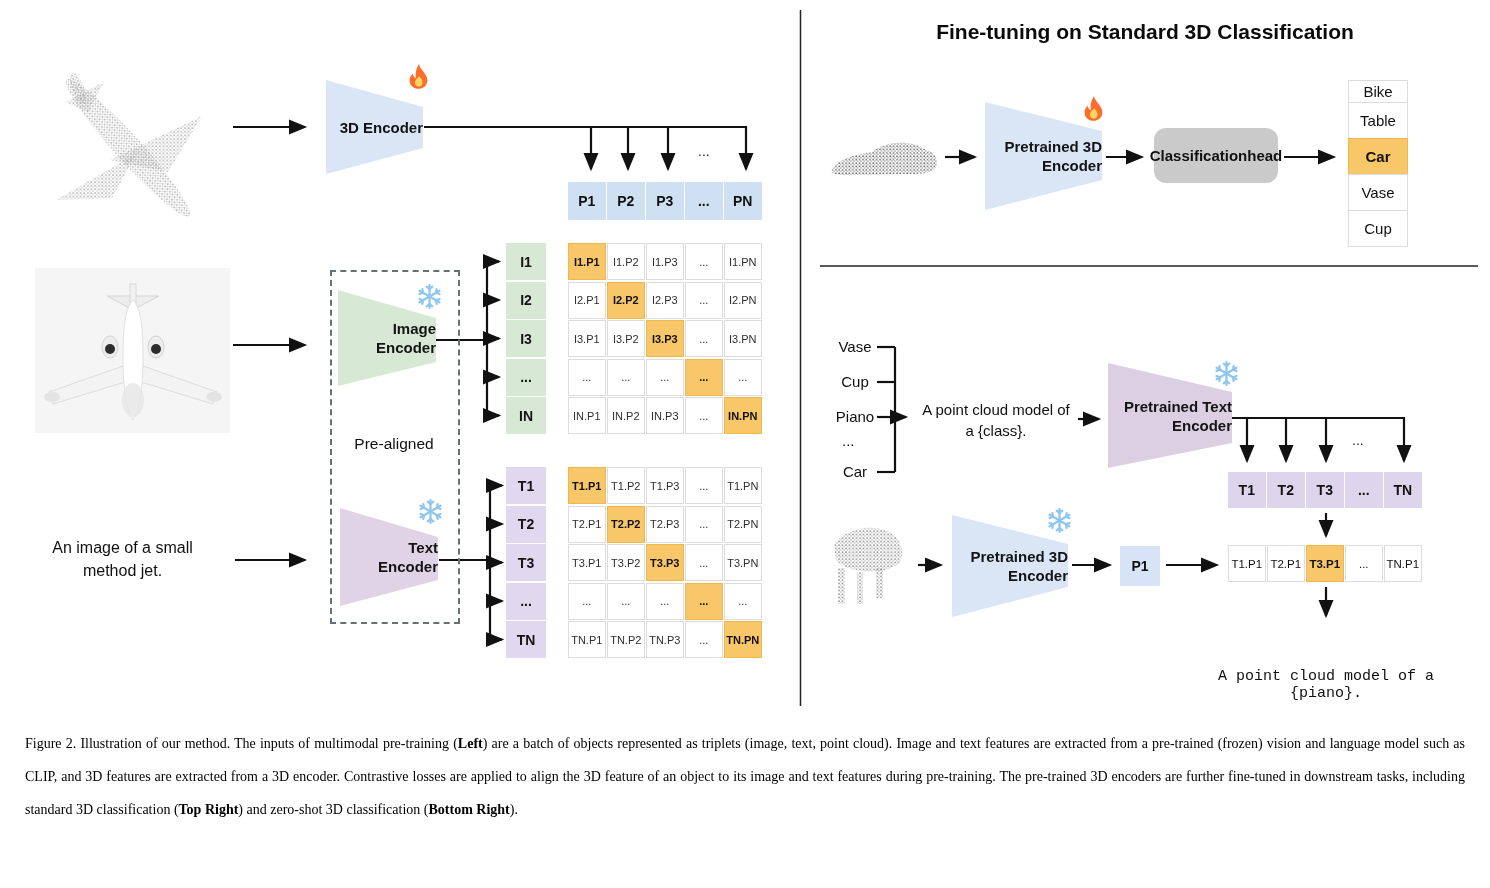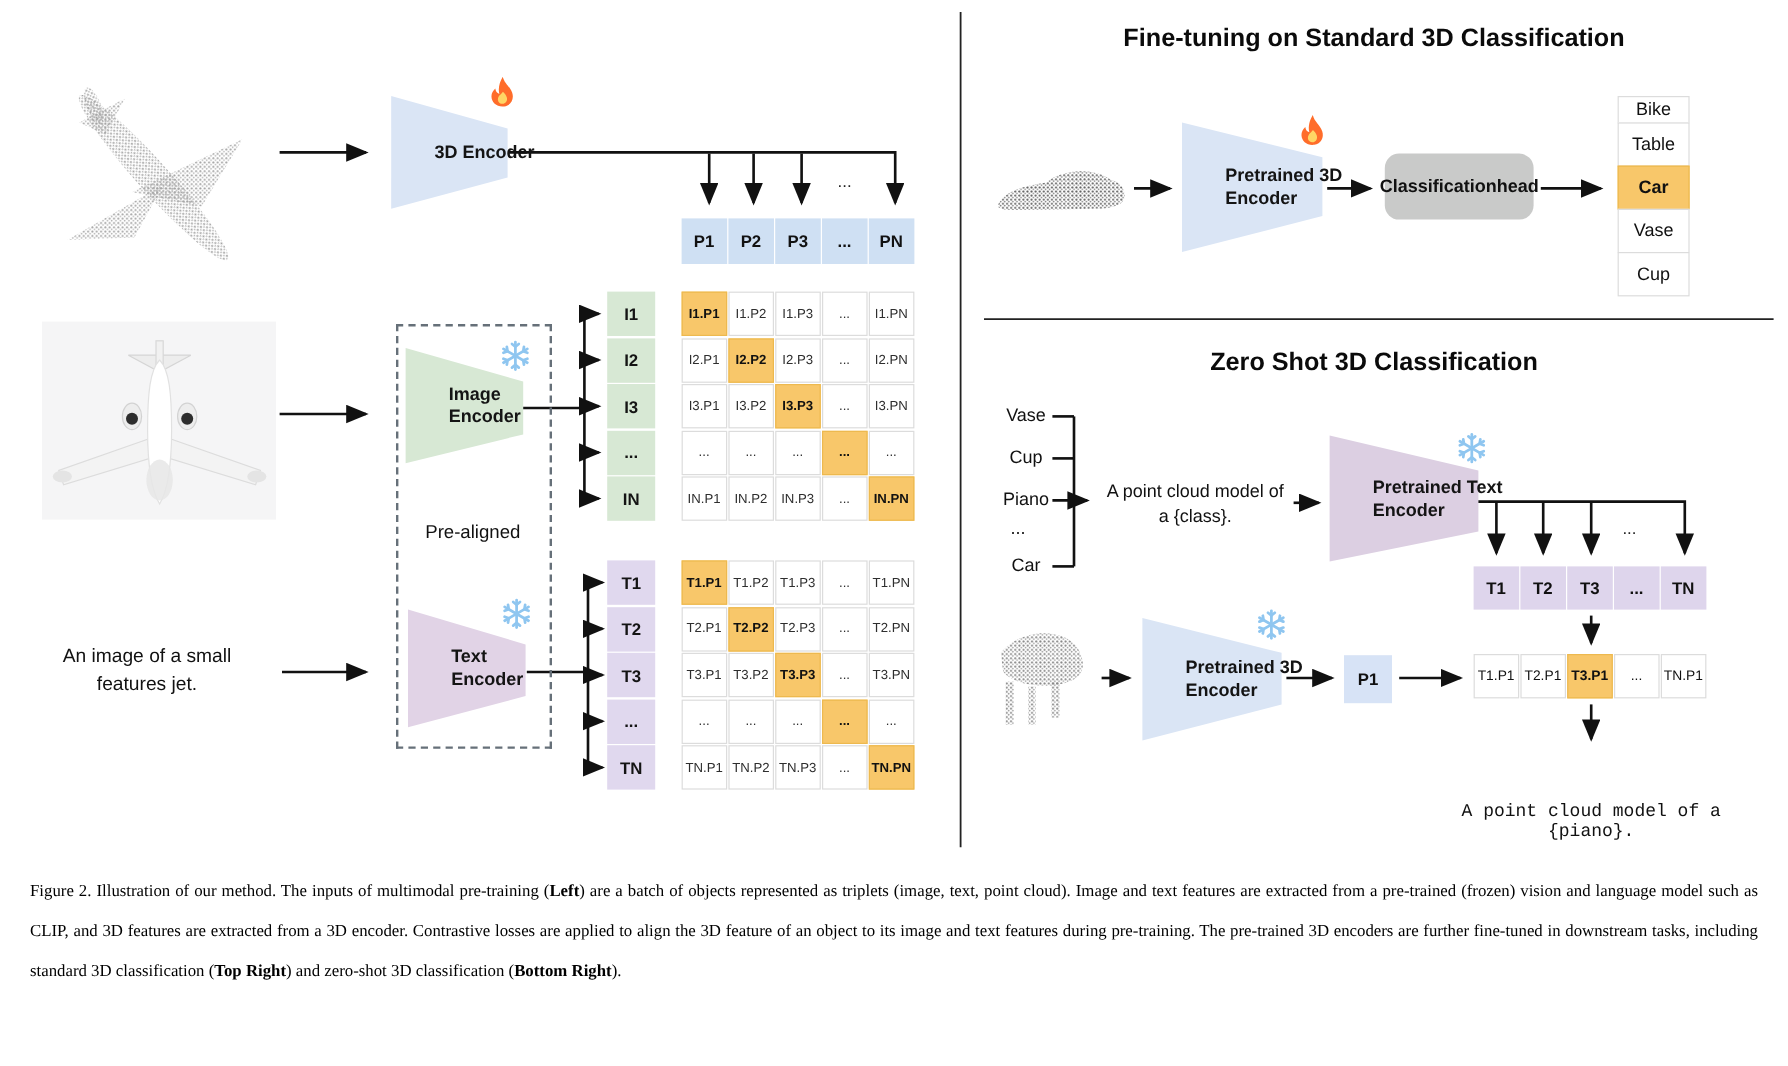--- a/index.html
+++ b/index.html
@@ -2,22 +2,22 @@
 <html><head>
 <meta charset="utf-8">
 <style>
   html,body{margin:0;padding:0;background:#fff;}
   .stage{position:relative;width:1490px;height:888px;background:#ffffff;overflow:hidden;
          font-family:"Liberation Sans",sans-serif;color:#111;}
   .abs{position:absolute;}
   .overlay{position:absolute;left:0;top:0;z-index:1;}
   .lyr{z-index:2;}
   .sec-title{position:absolute;z-index:2;font-weight:700;font-size:21px;text-align:center;color:#0b0b0b;}
-  .enc-label{position:absolute;z-index:2;display:flex;flex-direction:column;align-items:flex-start;
-             justify-content:center;font-weight:700;font-size:15px;line-height:19px;text-align:center;color:#141414;padding-left:36px;}
+  .enc-label{position:absolute;z-index:2;display:flex;flex-direction:column;align-items:flex-end;
+             justify-content:center;font-weight:700;font-size:15px;line-height:19px;text-align:center;color:#141414;}
   .icon{position:absolute;z-index:3;}
   
   .mgrid{position:absolute;z-index:2;display:grid;grid-template-columns:repeat(5,37.5px);
          grid-auto-rows:37px;gap:1.5px;}
   .mgrid .cell{background:#fff;border:1px solid #dcdcdc;display:flex;align-items:center;
                justify-content:center;font-size:11px;color:#2e2e2e;box-sizing:border-box;}
   .mgrid .cell.hl{background:#f8c76a;border-color:#edb94f;font-weight:700;color:#111;}
   
   .lcol{position:absolute;z-index:2;display:grid;grid-auto-rows:37px;gap:1.5px;width:40px;}
   .lcol .cell{display:flex;align-items:center;justify-content:center;font-weight:700;font-size:14px;color:#141414;}
@@ -207,21 +207,21 @@
   <div class="enc-label" style="left:340px;top:508px;width:98px;height:98px;">
     <span>Text</span>
     <span>Encoder</span>
   </div>
   <svg class="icon" style="left:417px;top:498px;" width="27" height="27" viewBox="0 0 20 20">
       <use href="#snow-def"></use>
     </svg>
 
   <div class="plain center" style="left:30px;top:536px;width:185px;font-size:16px;line-height:23px;">
     <div>An image of a small</div>
-    <div>features jet.</div>
+    <div>method jet.</div>
   </div>
 
   <div class="lcol green" style="left:506px;top:243px;">
       <div class="cell">I1</div>
       <div class="cell">I2</div>
       <div class="cell">I3</div>
       <div class="cell">...</div>
       <div class="cell">IN</div>
     </div>
   <div class="mgrid" style="left:568px;top:243px;">
@@ -304,21 +304,20 @@
   </div>
 
   <div class="ftlist" style="left:1348px;top:67px;">
       <div class="cell">Bike</div>
       <div class="cell">Table</div>
       <div class="cell hl">Car</div>
       <div class="cell">Vase</div>
       <div class="cell">Cup</div>
     </div>
 
-  <div class="sec-title" style="left:880px;top:290px;width:530px;">Zero Shot 3D Classification</div>
 
   <div class="plain center" style="left:820px;top:338px;width:70px;">Vase</div>
   <div class="plain center" style="left:820px;top:373px;width:70px;">Cup</div>
   <div class="plain center" style="left:820px;top:408px;width:70px;">Piano</div>
   <div class="plain" style="left:842px;top:432px;font-size:15px;">...</div>
   <div class="plain center" style="left:820px;top:463px;width:70px;">Car</div>
 
   <div class="plain center" style="left:912px;top:399px;width:168px;line-height:21px;">
     <div>A point cloud model of</div>
     <div>a {class}.</div>

